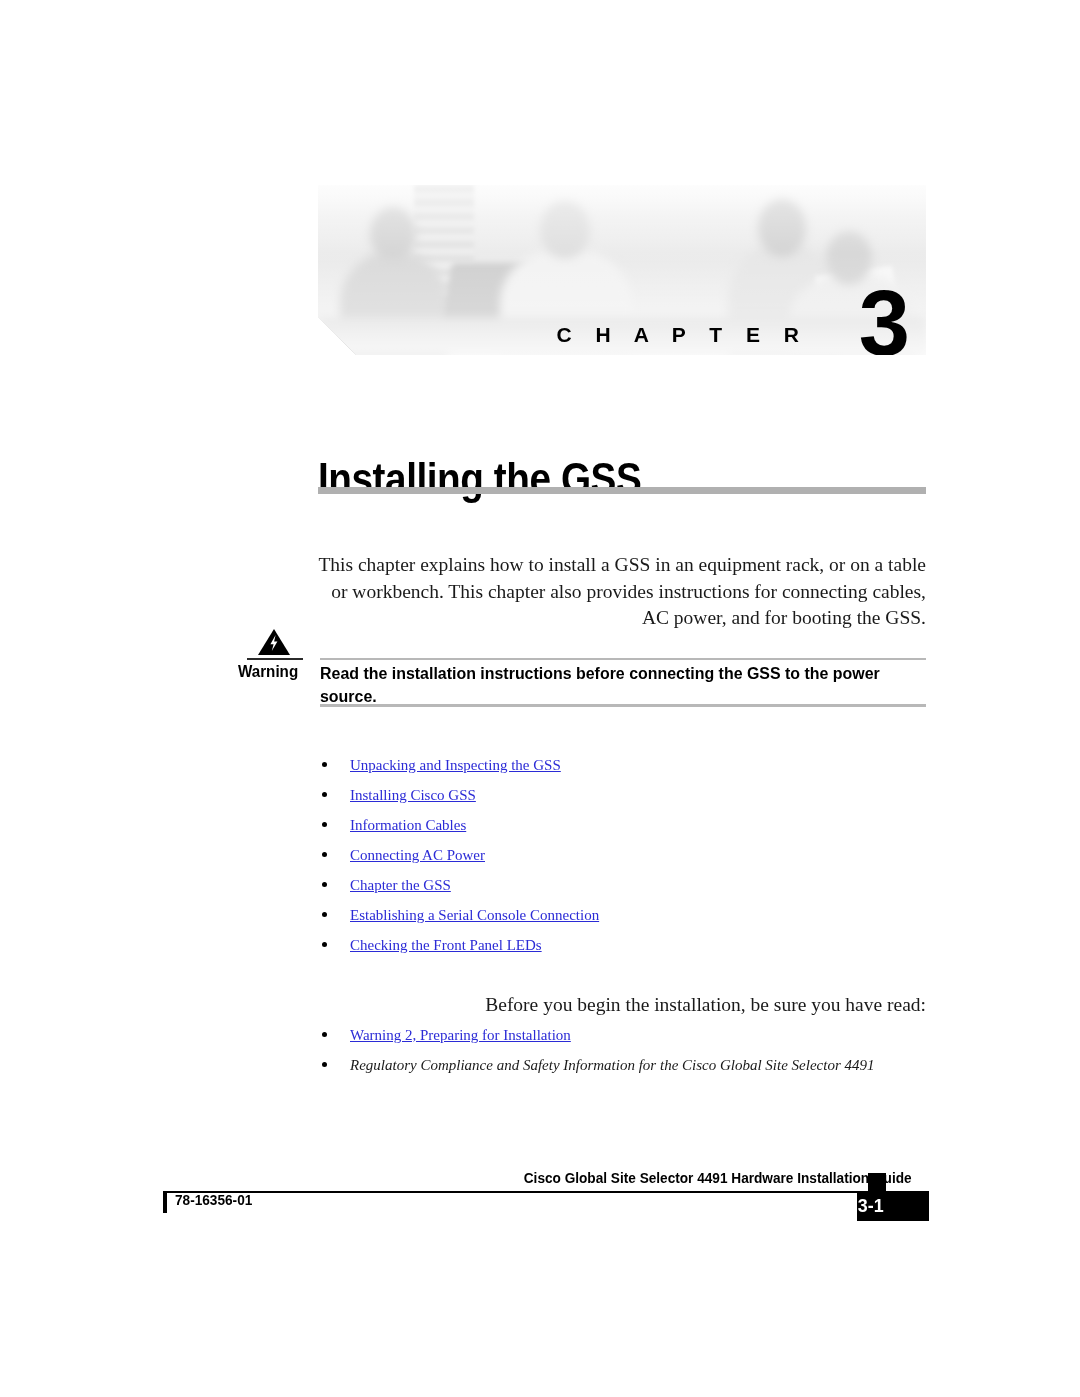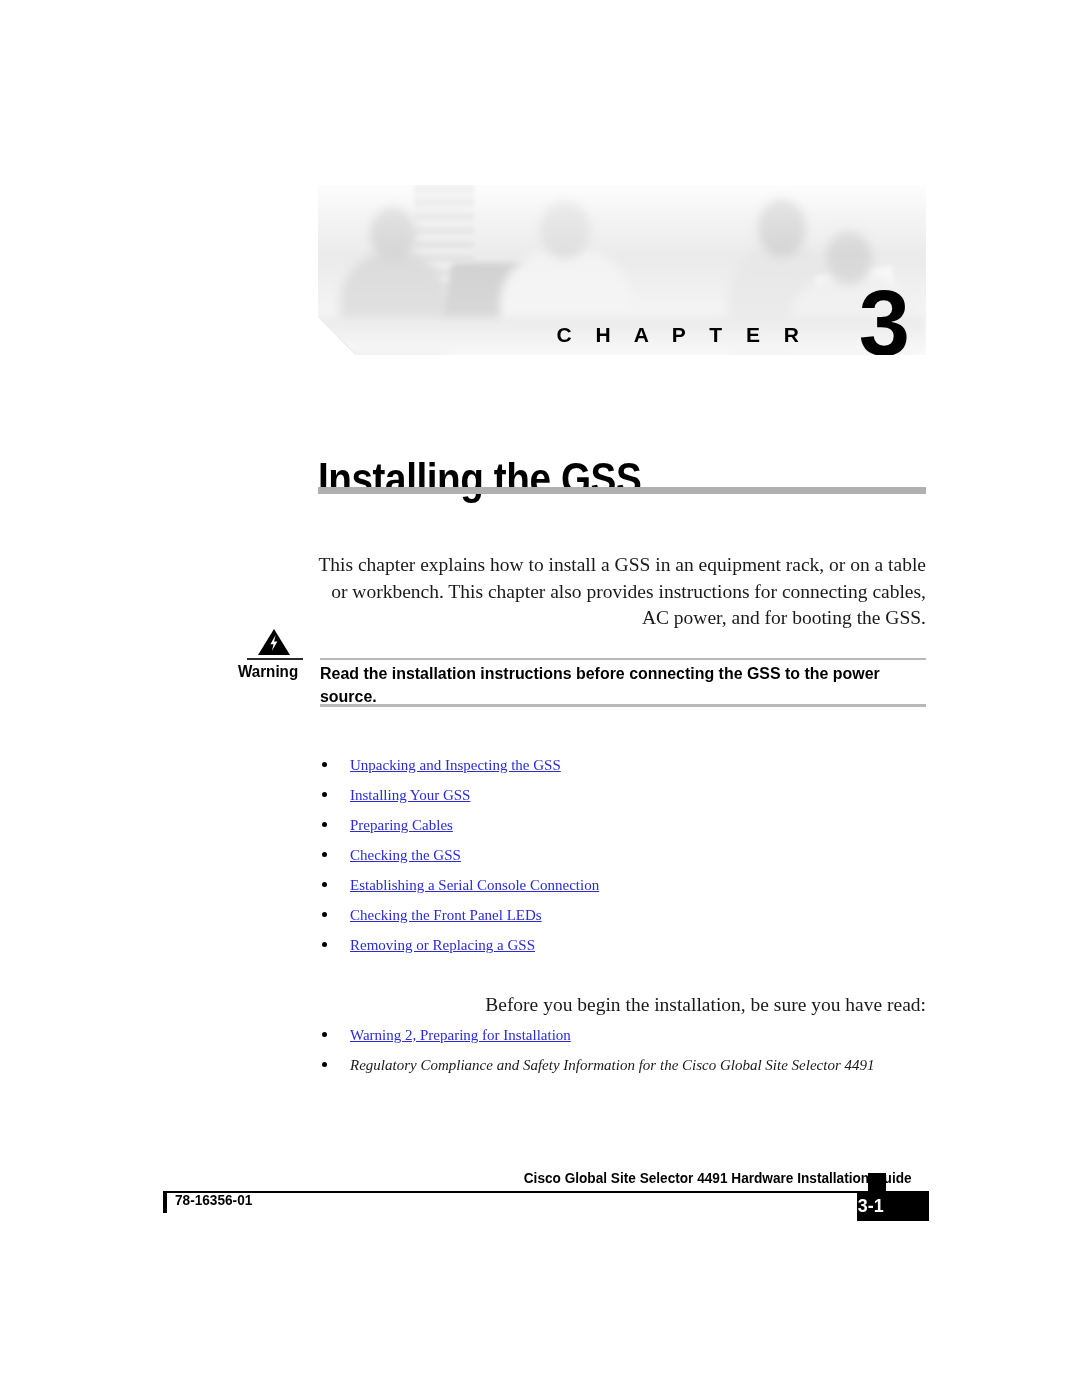--- a/index.html
+++ b/index.html
@@ -368,26 +368,26 @@
     <div class="warn-label">Warning</div>
     <div class="warn-rule-top"></div>
     <div class="warn-text">Read the installation instructions before connecting the GSS to the power source.</div>
     <div class="warn-rule-bottom"></div>
   </div>
 
 
   <div class="col sections-list">
     <ul class="bullets">
       <li><span class="dot"></span><a class="lnk" href="#">Unpacking and Inspecting the GSS</a></li>
-      <li><span class="dot"></span><a class="lnk" href="#">Installing Your GSS</a></li>
-      <li><span class="dot"></span><a class="lnk" href="#">Preparing Cables</a></li>
-      <li><span class="dot"></span><a class="lnk" href="#">Checking the GSS</a></li>
+      <li><span class="dot"></span><a class="lnk" href="#">Installing Cisco GSS</a></li>
+      <li><span class="dot"></span><a class="lnk" href="#">Information Cables</a></li>
+      <li><span class="dot"></span><a class="lnk" href="#">Connecting AC Power</a></li>
+      <li><span class="dot"></span><a class="lnk" href="#">Chapter the GSS</a></li>
       <li><span class="dot"></span><a class="lnk" href="#">Establishing a Serial Console Connection</a></li>
       <li><span class="dot"></span><a class="lnk" href="#">Checking the Front Panel LEDs</a></li>
-      <li><span class="dot"></span><a class="lnk" href="#">Removing or Replacing a GSS</a></li>
     </ul>
   </div>
 
   <div class="col before-lead">
     <p class="body">Before you begin the installation, be sure you have read:</p>
   </div>
 
   <div class="col before-list">
     <ul class="bullets">
       <li><span class="dot"></span><a class="lnk" href="#">Warning 2,  Preparing for Installation</a></li>

